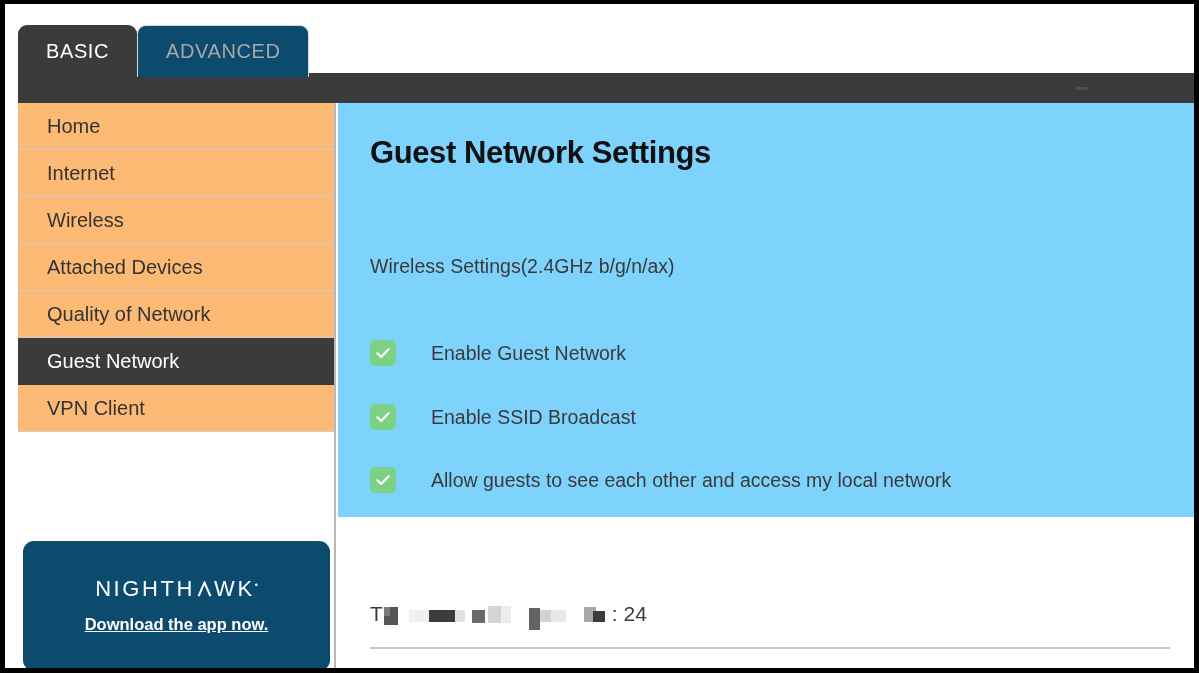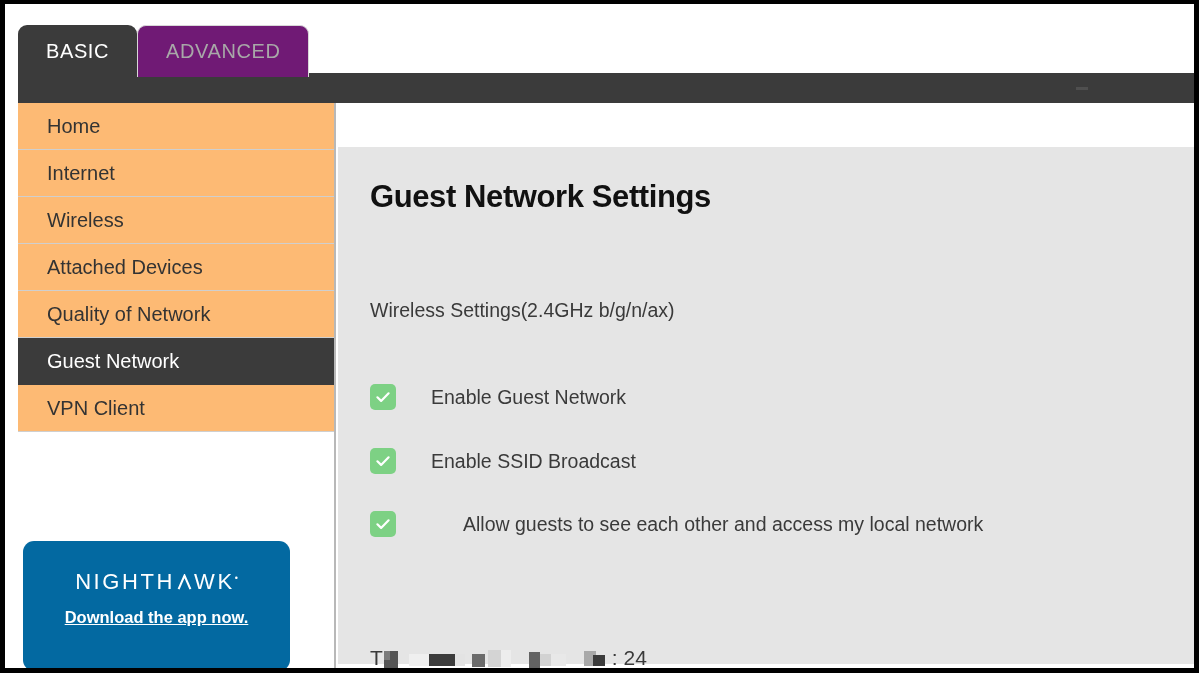--- a/index.html
+++ b/index.html
@@ -54,21 +54,21 @@
     user-select: none;
   }
 
   .tab.active {
     background: #3b3b3b;
     color: #ffffff;
     font-weight: 400;
   }
 
   .tab.inactive {
-    background: #701a75;
+    background: #0c4a6e;
     color: #a8a8a8;
     border: 1px solid #d8d8d8;
     border-bottom: none;
   }
 
   
   #banner {
     position: absolute;
     left: 13px;
     top: 69px;
@@ -116,27 +116,27 @@
     background: #3b3b3b;
     color: #ffffff;
     border-bottom: 1px solid #3b3b3b;
   }
 
   
   #promo {
     position: absolute;
     left: 5px;
     top: 438px;
-    width: 267px;
+    width: 307px;
     height: 130px;
-    background: #0369a1;
+    background: #0c4a6e;
     border-radius: 11px;
     color: #ffffff;
     text-align: center;
-    padding-top: 28px;
+    padding-top: 35px;
     overflow: hidden;
   }
 
   #promo-logo {
     font-size: 22px;
     letter-spacing: 2.6px;
     font-weight: 400;
     display: inline-block;
     position: relative;
     white-space: nowrap;
@@ -165,23 +165,22 @@
     text-decoration: underline;
     cursor: pointer;
   }
 
   
   #content {
     position: absolute;
     left: 333px;
     top: 99px;
     width: 856px;
-    height: 517px;
-    background: #e5e5e5;
-    margin-top: 44px;
+    height: 414px;
+    background: #7dd3fc;
   }
 
   #page-title {
     position: absolute;
     left: 32px;
     top: 32px;
     font-size: 31px;
     font-weight: bold;
     color: #111111;
     letter-spacing: -0.4px;
@@ -341,21 +340,21 @@
 
       <div class="check-row" style="top:301px;">
         <span class="checkbox">
           <svg width="18" height="18" viewBox="0 0 18 18" aria-hidden="true">
             <path d="M3.4 9.3 L7.1 12.9 L14.6 5.3" stroke="#ffffff" stroke-width="2.2" fill="none" stroke-linecap="round" stroke-linejoin="round"></path>
           </svg>
         </span>
         <span class="check-label">Enable SSID Broadcast</span>
       </div>
 
-      <div class="check-row" style="top:364px;gap:32px;">
+      <div class="check-row" style="top:364px;">
         <span class="checkbox">
           <svg width="18" height="18" viewBox="0 0 18 18" aria-hidden="true">
             <path d="M3.4 9.3 L7.1 12.9 L14.6 5.3" stroke="#ffffff" stroke-width="2.2" fill="none" stroke-linecap="round" stroke-linejoin="round"></path>
           </svg>
         </span>
         <span class="check-label">Allow guests to see each other and access my local network</span>
       </div>
 
 
       <div id="ssid-value">

